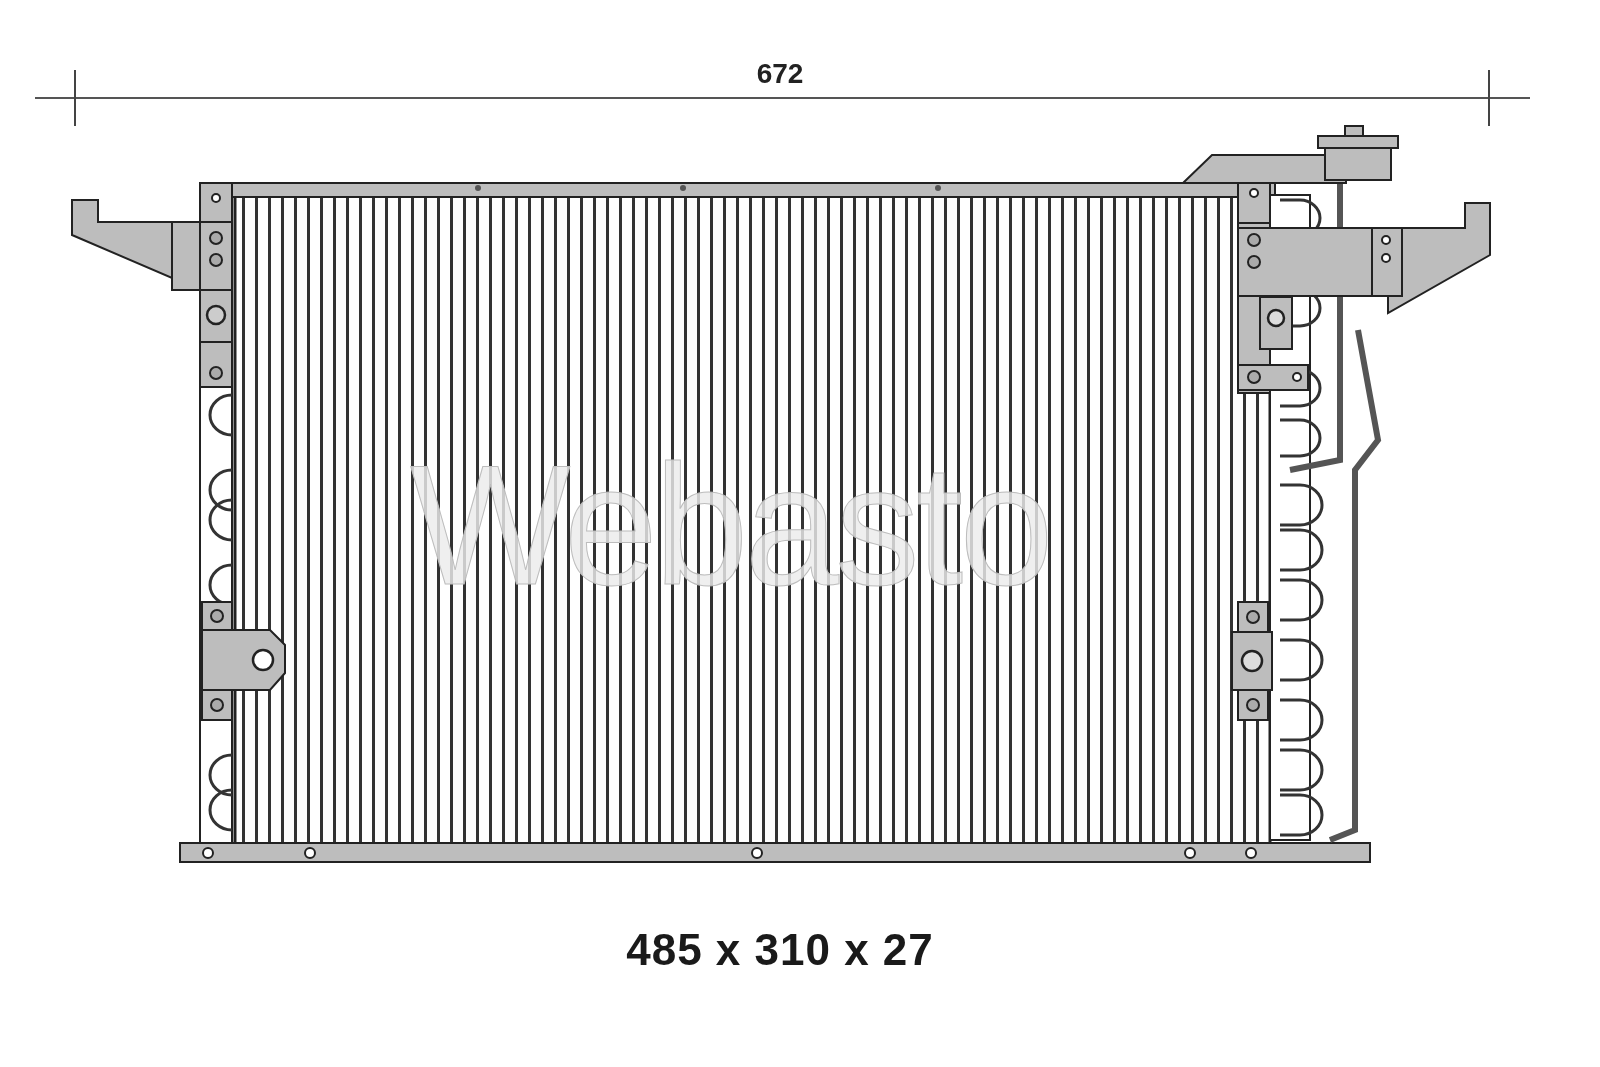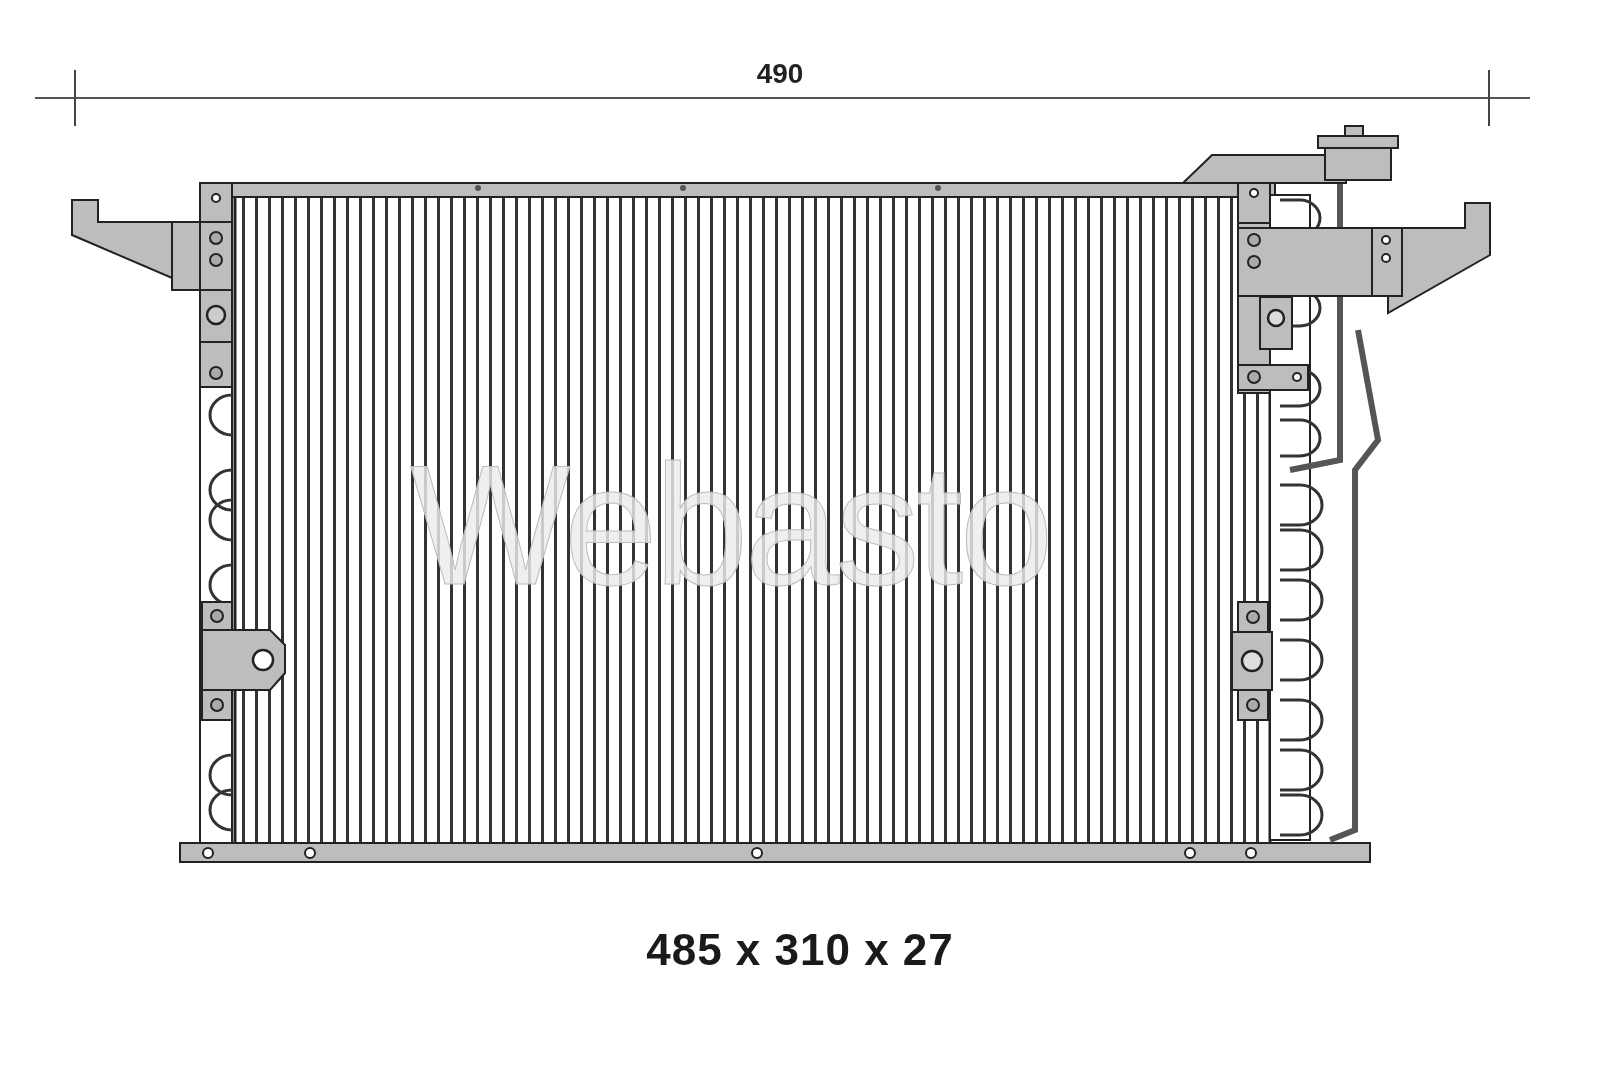--- a/index.html
+++ b/index.html
@@ -1,31 +1,31 @@
 <!DOCTYPE html>
 <html><head>
   <meta charset="utf-8">
   <style>
     html, body { margin: 0; padding: 0; background: #ffffff; }
     body { width: 1600px; height: 1067px; position: relative; overflow: hidden; font-family: "Liberation Sans", sans-serif; }
     .dim-top { position: absolute; left: 0; top: 0; width: 1600px; height: 140px; }
     .dim-label { position: absolute; top: 58px; left: 740px; width: 80px; text-align: center; font-size: 28px; font-weight: bold; color: #222; }
     .drawing { position: absolute; left: 0; top: 0; }
-    .caption { position: absolute; top: 925px; left: 560px; width: 480px; text-align: center; font-size: 44px; font-weight: bold; color: #1a1a1a; letter-spacing: 1px; }
+    .caption { position: absolute; top: 925px; left: 540px; width: 480px; text-align: center; font-size: 44px; font-weight: bold; color: #1a1a1a; letter-spacing: 1px; }
     .watermark { position: absolute; left: 410px; top: 440px; font-size: 170px; font-weight: normal; color: rgba(235,235,235,0.82); letter-spacing: -4px; line-height: 1; -webkit-text-stroke: 1px #bdbdbd; }
   </style>
 </head>
 <body>
 
 <svg class="dim-top" width="1600" height="140" viewBox="0 0 1600 140">
   <line x1="35" y1="98" x2="1530" y2="98" stroke="#555" stroke-width="2"></line>
   <line x1="75" y1="70" x2="75" y2="126" stroke="#444" stroke-width="2"></line>
   <line x1="1489" y1="70" x2="1489" y2="126" stroke="#444" stroke-width="2"></line>
 </svg>
-<div class="dim-label">490</div>
+<div class="dim-label">672</div>
 
 <svg class="drawing" width="1600" height="1067" viewBox="0 0 1600 1067">
   <defs>
     <pattern id="fins" x="0" y="0" width="13" height="10" patternUnits="userSpaceOnUse">
       <rect x="0" y="0" width="13" height="10" fill="#ffffff"></rect>
       <rect x="8" y="0" width="3" height="10" fill="#333"></rect>
     </pattern>
   </defs>
 
   <g>

